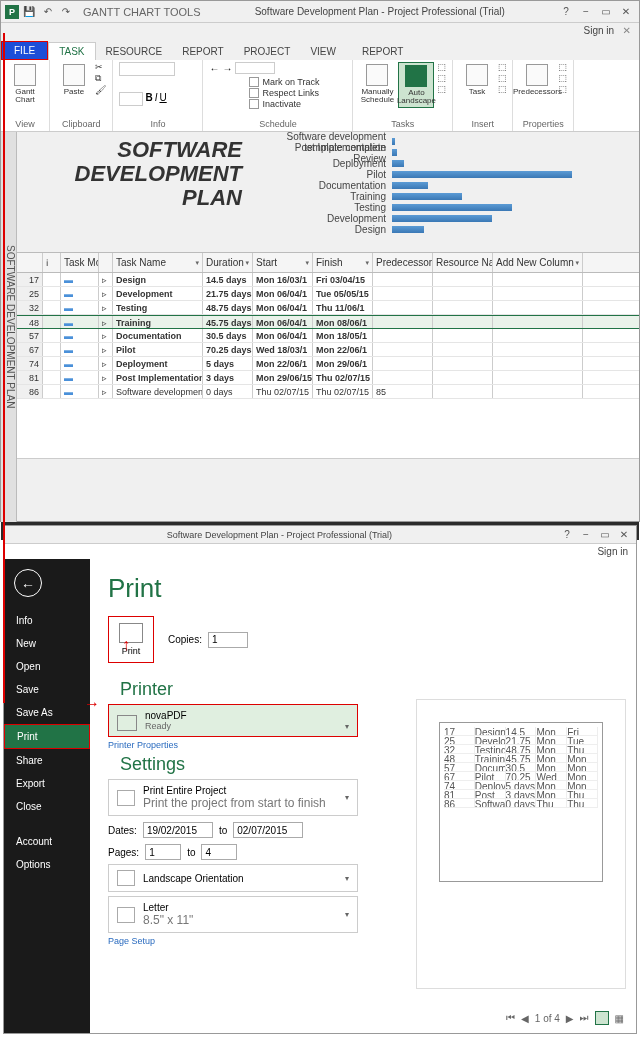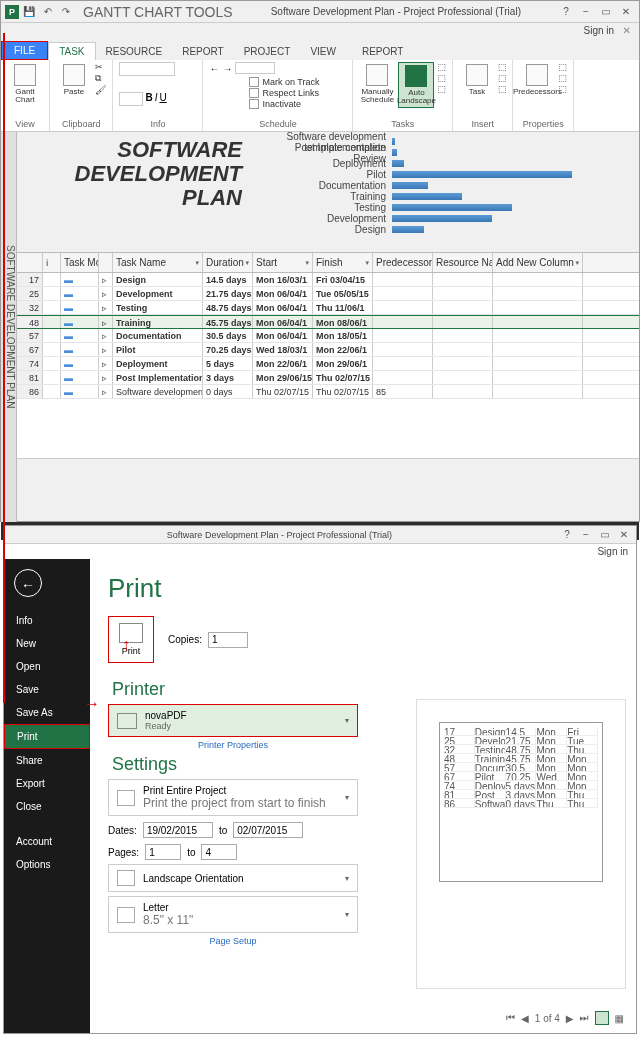--- a/index.html
+++ b/index.html
@@ -2,29 +2,29 @@
 <html><head>
 <meta charset="utf-8">
 <style>
 *{margin:0;padding:0;box-sizing:border-box;font-family:"Segoe UI",Tahoma,sans-serif;font-size:10px}
 body{background:#fff;width:640px;height:1037px;position:relative;overflow:hidden}
 .win{border:1px solid #999;background:#f0f0f0}
 .titlebar{background:#f0f0f0;height:22px;display:flex;align-items:center;border-bottom:1px solid #ccc}
 .titlebar .qat{display:flex;align-items:center;gap:4px;padding:0 4px}
 .titlebar .ico{width:14px;height:14px;background:#217346;color:#fff;display:flex;align-items:center;justify-content:center;font-size:9px;font-weight:bold}
 .titlebar .save-ico,.titlebar .undo-ico,.titlebar .redo-ico{width:14px;height:14px;color:#555;display:flex;align-items:center;justify-content:center}
-.titlebar .ctx{margin-left:auto;color:#666;font-size:14px;padding:0 6px}
+.titlebar .ctx{margin-left:auto;color:#666;font-size:11px;padding:0 6px}
 .titlebar .title{color:#444;font-size:10px;flex:1;text-align:center}
 .titlebar .ctrls{display:flex;gap:2px;padding:0 4px}
 .titlebar .ctrls span{width:18px;text-align:center;color:#555;cursor:pointer}
 .signin{text-align:right;padding:2px 8px;font-size:9px;color:#444;background:#f0f0f0}
 .signin .x{color:#888;margin-left:6px}
 .tabs{display:flex;height:22px;background:#f0f0f0;align-items:flex-end}
 .tab{padding:3px 10px;font-size:10px;color:#444;cursor:pointer;border-top:1px solid transparent}
-.tab.file{background:#3b82f6;color:#fff;padding:3px 12px;border:1.5px solid #d00}
+.tab.file{background:#1d4ed8;color:#fff;padding:3px 12px;border:1.5px solid #d00}
 .tab.active{background:#fff;border:1px solid #ccc;border-bottom:none;color:#217346}
 .ribbon{background:#fff;height:72px;display:flex;border-bottom:1px solid #ccc}
 .grp{border-right:1px solid #ddd;padding:2px 6px;display:flex;flex-direction:column;justify-content:space-between}
 .grp .body{display:flex;gap:3px;align-items:flex-start;flex:1}
 .grp .lbl{text-align:center;font-size:9px;color:#666}
 .bigbtn{display:flex;flex-direction:column;align-items:center;width:36px;padding:2px;cursor:pointer}
 .bigbtn .sq{width:22px;height:22px;border:1px solid #999;background:#fafafa;margin-bottom:2px}
 .bigbtn .green{width:22px;height:22px;background:#217346;margin-bottom:2px}
 .bigbtn .txt{font-size:8px;color:#333;text-align:center;line-height:1}
 .autobtn{background:#cde4d0;border:1px solid #217346;padding:2px}
@@ -82,28 +82,28 @@
 .bsnav .it.sel{background:#217346;border:1.5px solid #d00}
 .bsnav .sep{height:12px}
 .bsmain{flex:1;padding:14px 18px;position:relative}
 .bsmain h2{font-size:26px;font-weight:300;color:#217346;margin-bottom:12px}
 .printblk{display:flex;align-items:center;gap:14px;margin-bottom:16px}
 .pbtn{border:1.5px solid #d00;padding:6px 10px;display:flex;flex-direction:column;align-items:center;cursor:pointer}
 .pbtn .pico{width:24px;height:20px;border:1px solid #888}
 .pbtn .ptxt{font-size:9px;margin-top:3px}
 .copies{display:flex;align-items:center;gap:6px;font-size:10px}
 .copies input{width:40px;height:16px;border:1px solid #aaa;padding:0 3px;font-size:10px}
-.section h3{font-size:18px;font-weight:300;color:#217346;margin:4px 4px}
-.printer{border:1.5px solid #d00;padding:5px 8px;background:#e0efe0;display:flex;align-items:center;gap:8px}
+.section h3{font-size:18px;font-weight:300;color:#217346;margin:4px 12px}
+.printer{border:1.5px solid #d00;padding:5px 8px;background:#e0efe0;display:flex;align-items:flex-end;gap:8px}
 .printer .prico{width:20px;height:16px;border:1px solid #888}
 .printer .pinfo{flex:1}
 .printer .pinfo .pn{font-size:10px}
 .printer .pinfo .ps{font-size:9px;color:#666}
 .printer .drop{font-size:8px;color:#666}
-.plink{text-align:center;font-size:9px;color:#2a6bbf;margin-top:3px;cursor:pointer}
+.plink{text-align:left;font-size:9px;color:#2a6bbf;margin-top:3px;cursor:pointer}
 .setgrp{border:1px solid #ccc;padding:5px 8px;display:flex;align-items:center;gap:8px;margin-top:4px;background:#fff}
 .setgrp .sico{width:18px;height:16px;border:1px solid #aaa}
 .setgrp .sinfo .sn{font-size:10px}
 .setgrp .sinfo .ss{font-size:12px;color:#777}
 .setgrp .drop{margin-left:auto;font-size:8px;color:#666}
 .dates{display:flex;align-items:center;gap:6px;margin-top:6px;font-size:10px}
 .dates input{width:70px;height:16px;border:1px solid #aaa;padding:0 3px;font-size:10px}
 .dates .sm{width:36px}
 .arrow-red{position:absolute;color:#d00;font-size:16px;font-weight:bold}
 .preview{position:absolute;top:140px;right:10px;width:210px;height:290px;border:1px solid #ddd;padding:22px;background:#fff}

